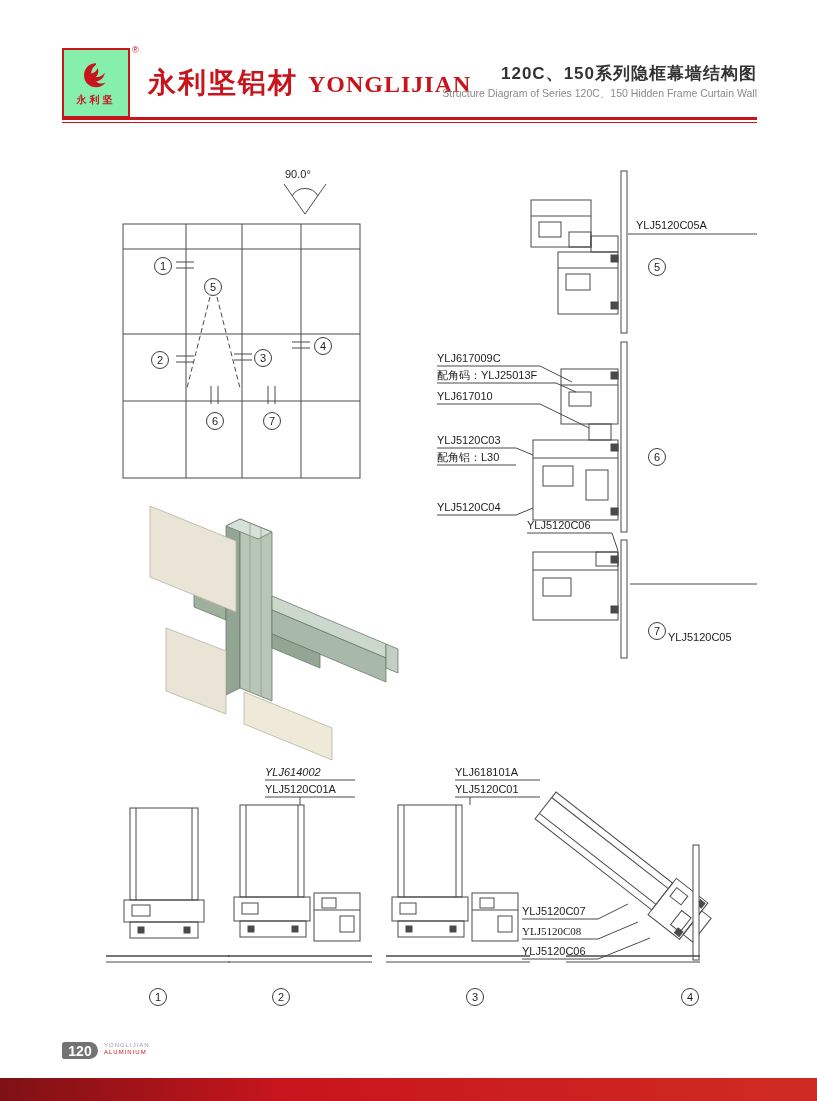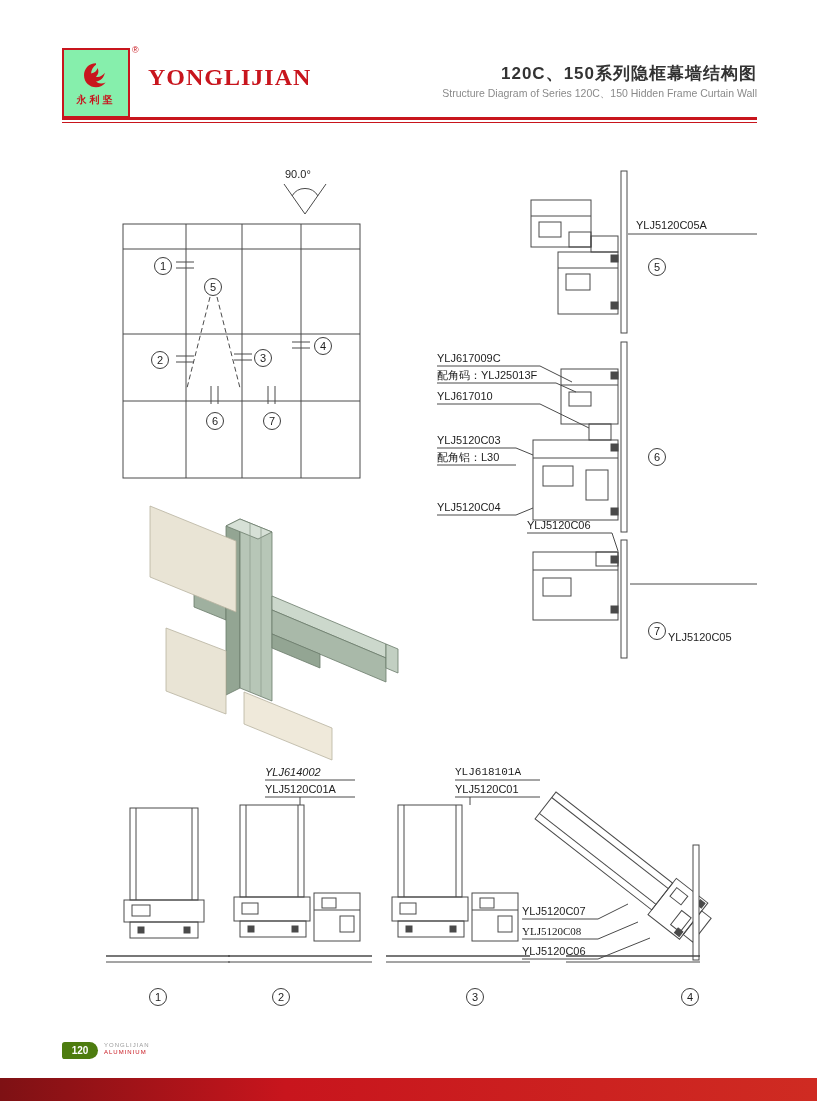--- a/index.html
+++ b/index.html
@@ -19,22 +19,22 @@
   .brand { position:absolute; left:148px; top:64px; display:flex; align-items:baseline; gap:10px; }
   .brand-cn { font-size:28px; font-weight:bold; color:#c8151d; letter-spacing:2px; }
   .brand-en { font-size:24px; font-weight:bold; color:#c8151d; letter-spacing:1px; font-family:"Liberation Serif", serif; }
   .titles { position:absolute; right:60px; top:62px; text-align:right; }
   .title-cn { font-size:17px; font-weight:bold; color:#333333; letter-spacing:1px; }
   .title-en { font-size:10.5px; color:#8a8a8a; margin-top:2px; }
   .rule-a { position:absolute; left:62px; top:117px; width:695px; height:3px; background:#c8151d; }
   .rule-b { position:absolute; left:62px; top:122px; width:695px; height:1px; background:#c8151d; }
 
   
-  .page-badge { position:absolute; left:62px; top:1042px; width:36px; height:17px; background:#4d7c0f; color:#fff;
-                font-size:10px; font-weight:bold; display:flex; align-items:center; justify-content:center;
+  .page-badge { position:absolute; left:62px; top:1042px; width:36px; height:17px; background:#737373; color:#fff;
+                font-size:14px; font-weight:bold; display:flex; align-items:center; justify-content:center;
                 border-radius:3px 9px 9px 3px; }
   .footer-text { position:absolute; left:104px; top:1042px; line-height:1.2; }
   .footer-line1 { font-size:6px; color:#9a9a9a; letter-spacing:1px; }
   .footer-line2 { font-size:6px; color:#c8151d; letter-spacing:1px; }
   .bottom-bar { position:absolute; left:0; top:1078px; width:817px; height:23px;
                 background:linear-gradient(90deg,#7e1114,#c8151d 35%,#cf2b22); }
 </style>
 </head>
 <body>
 
@@ -232,20 +232,21 @@
 
   <div>
     <div class="logo-box">
       <svg width="34" height="32" viewBox="0 0 40 40">
         <path d="M20 4 C11 4 5 11 5 19 c0 9 7 15 15 15 5 0 9 -2 12 -6 c-4 2 -9 2 -12 -1 c6 -1 10 -5 11 -11 c-3 4 -7 6 -11 5 c3 -3 4 -7 2 -11 c-1 4 -4 6 -8 7 c0 -5 3 -9 6 -11 z" fill="#c8151d"></path>
       </svg>
       <div class="logo-caption">永利坚</div>
     </div>
     <div class="reg-mark">®</div>
     <div class="brand">
+      <span class="brand-cn">永利坚铝材</span>
       <span class="brand-en">YONGLIJIAN</span>
     </div>
     <div class="titles">
       <div class="title-cn">120C、150系列隐框幕墙结构图</div>
       <div class="title-en">Structure Diagram of Series 120C、150 Hidden Frame Curtain Wall</div>
     </div>
     <div class="rule-a"></div>
     <div class="rule-b"></div>
   </div>
 
@@ -266,21 +267,21 @@
   <div class="lbl" style="left:437px;top:434px;">YLJ5120C03</div>
   <div class="lbl" style="left:437px;top:451px;">配角铝：L30</div>
   <div class="lbl" style="left:437px;top:501px;">YLJ5120C04</div>
   <div class="callout" style="left:648px;top:448px;">6</div>
   <div class="lbl" style="left:527px;top:519px;">YLJ5120C06</div>
   <div class="lbl" style="left:668px;top:590px;margin-top:41px;">YLJ5120C05</div>
   <div class="callout" style="left:648px;top:622px;">7</div>
 
   <div class="lbl" style="left:265px;top:766px;font-style:italic;">YLJ614002</div>
   <div class="lbl" style="left:265px;top:783px;">YLJ5120C01A</div>
-  <div class="lbl" style="left:455px;top:766px;font-family:Liberation Mono, monospace;">YLJ618101A</div>
+  <div class="lbl" style="left:455px;top:766px;">YLJ618101A</div>
   <div class="lbl" style="left:455px;top:783px;">YLJ5120C01</div>
   <div class="lbl" style="left:522px;top:905px;">YLJ5120C07</div>
   <div class="lbl" style="left:522px;top:925px;font-family:Liberation Serif, serif;">YLJ5120C08</div>
   <div class="lbl" style="left:522px;top:945px;">YLJ5120C06</div>
   <div class="callout" style="left:149px;top:988px;">1</div>
   <div class="callout" style="left:272px;top:988px;">2</div>
   <div class="callout" style="left:466px;top:988px;">3</div>
   <div class="callout" style="left:681px;top:988px;">4</div>
 
   <div>

